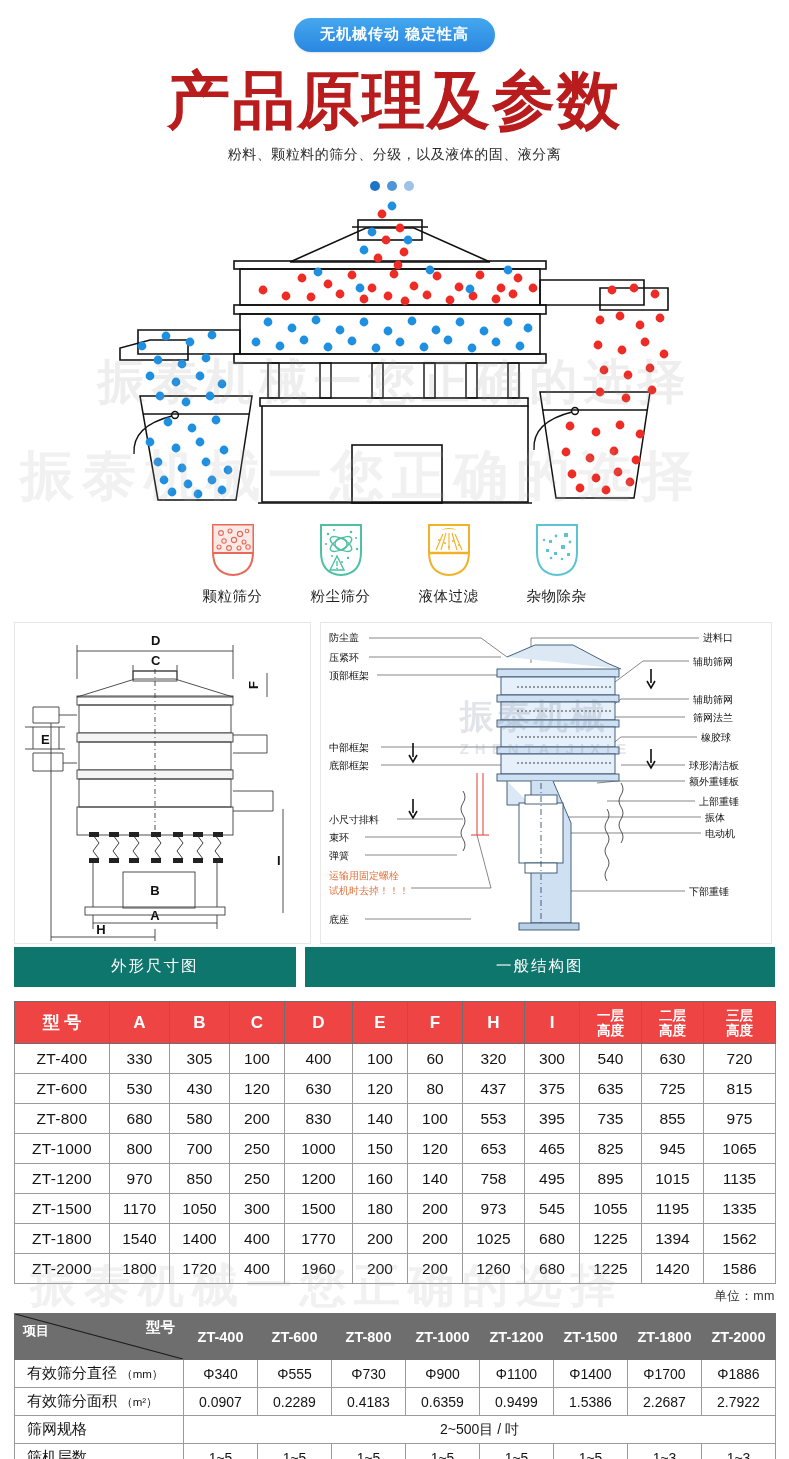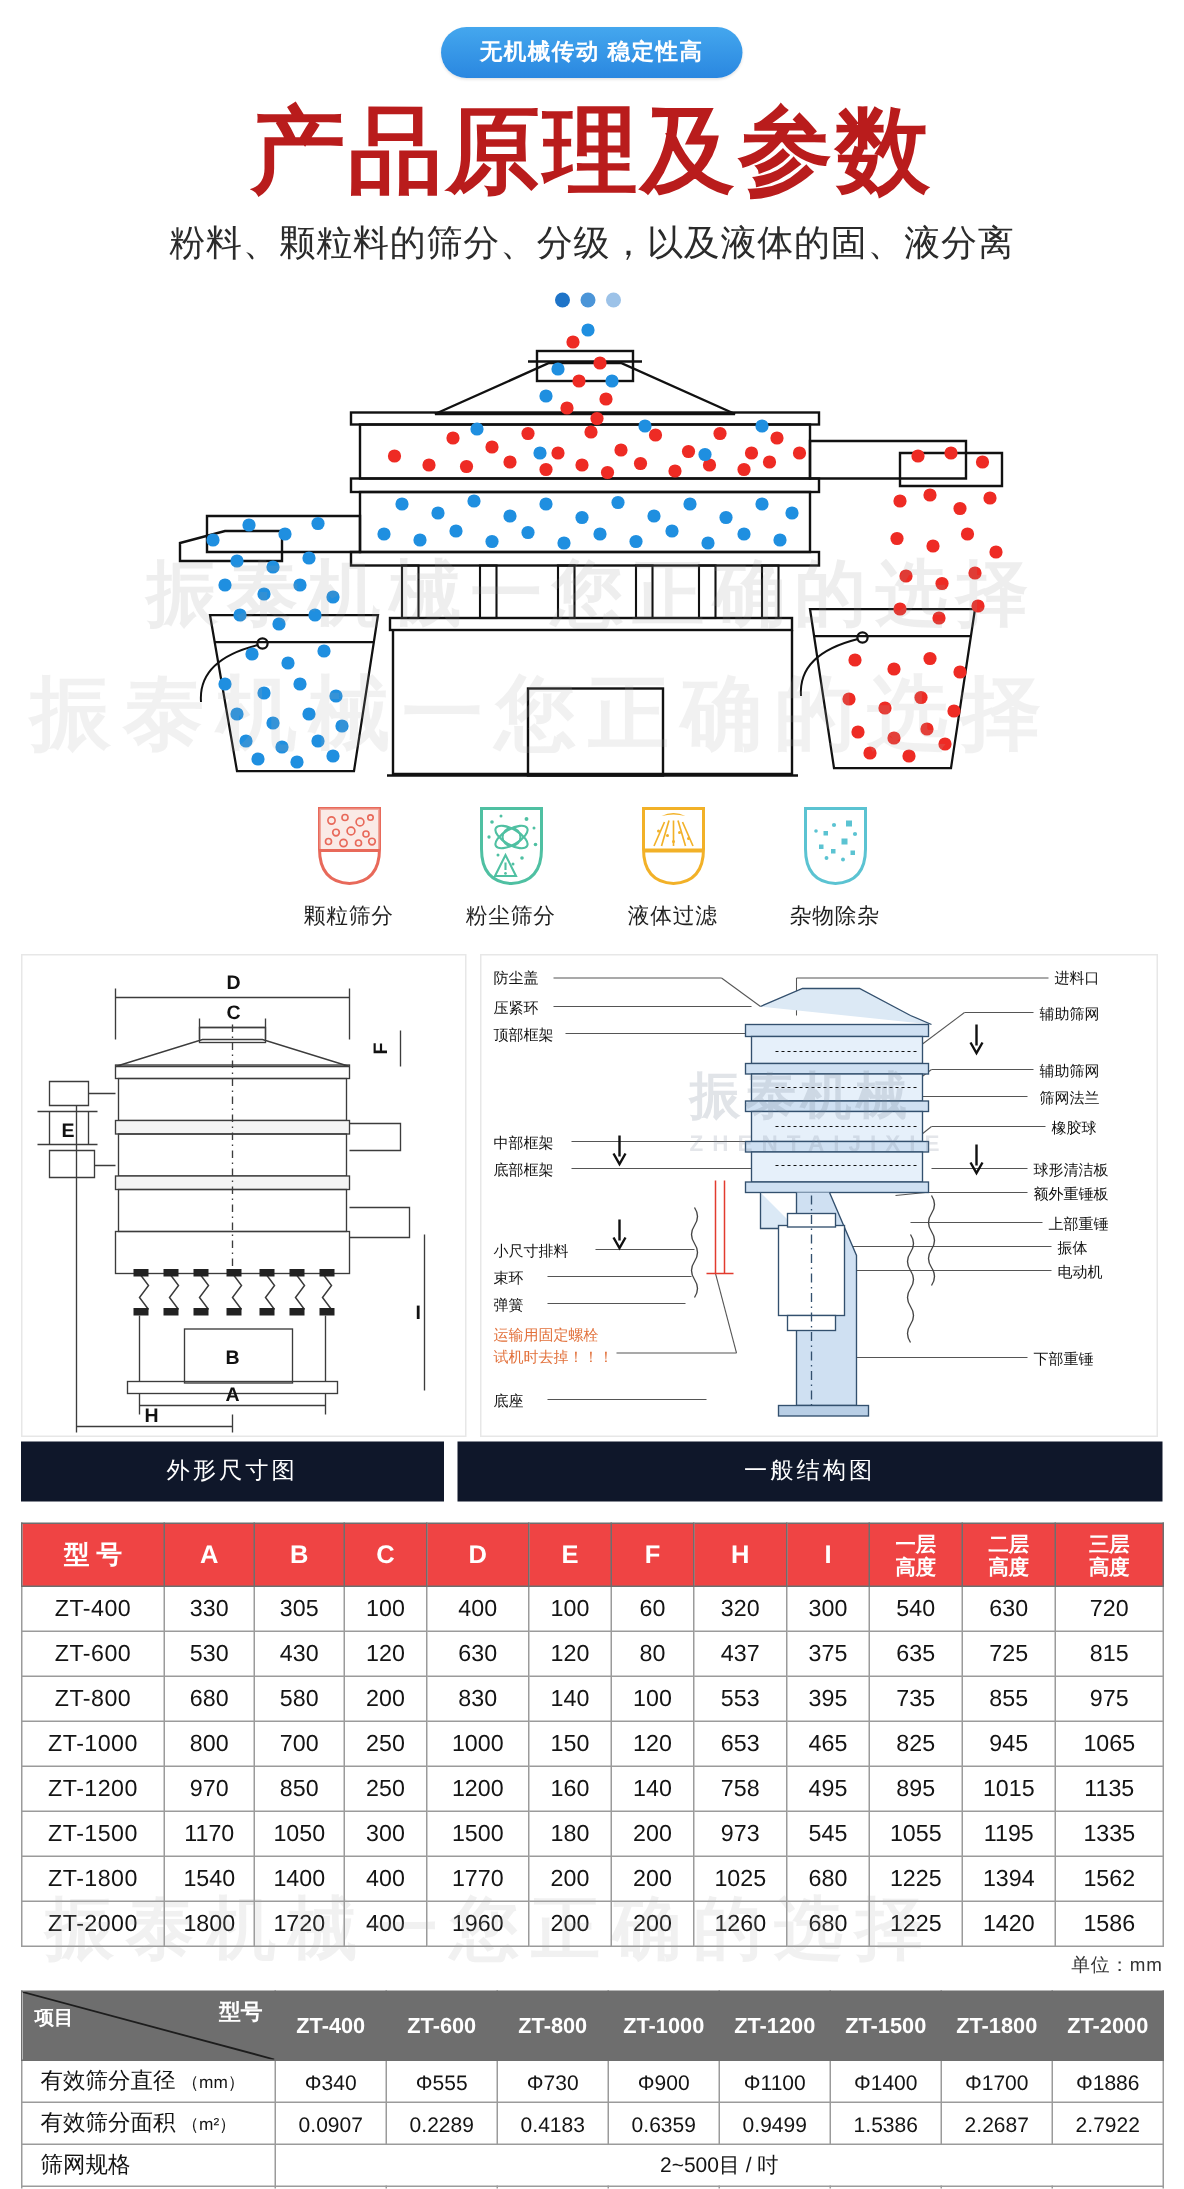--- a/index.html
+++ b/index.html
@@ -29,21 +29,21 @@
     font-size:63px;
     font-weight:bold;
     letter-spacing:2px;
     color:#b91c1c;
     margin:16px 0 2px;
     line-height:1.05;
     font-family:"DejaVu Sans","Liberation Sans",sans-serif;
   }
   .sub-title {
     text-align:center;
-    font-size:24px;
+    font-size:14px;
     color:#2b2b2b;
     letter-spacing:.5px;
     margin-top:12px;
   }
 
   
   .illus { position:relative; width:789px; height:345px; margin-top:6px; }
   .illus svg { display:block; }
   .wm-big {
     position:absolute; left:0; top:180px; width:789px;
@@ -60,21 +60,21 @@
   .feat { width:74px; text-align:center; }
   .feat .shield { height:62px; display:flex; align-items:center; justify-content:center; }
   .feat .flabel { font-size:14.5px; margin-top:6px; color:#1f1f1f; letter-spacing:.5px;}
 
   
   .diagrams { display:flex; gap:9px; padding:0 14px; margin-top:16px; }
   .dia-box { position:relative; background:#fff; border:1px solid #e7e7e7; overflow:hidden; }
   .dia-left { width:297px; height:322px; }
   .dia-right { width:452px; height:322px; }
   .cap-row { display:flex; gap:9px; padding:0 14px; margin-top:3px; }
-  .cap { background:#0f172a; color:#fff; text-align:center; font-size:15.5px;
+  .cap { background:#0f766e; color:#fff; text-align:center; font-size:15.5px;
          padding:9px 0 10px; letter-spacing:2px; }
   .cap-l { width:297px; }
   .cap-r { width:496px; }
 
   .dia-wm {
     position:absolute; left:50%; top:22%; transform:translateX(-50%);
     font-size:34px; font-weight:bold; color:rgba(120,130,150,0.22);
     letter-spacing:3px; white-space:nowrap; pointer-events:none;
   }
   .dia-wm small { display:block; font-size:15px; letter-spacing:6px; color:rgba(120,130,150,0.20); }

